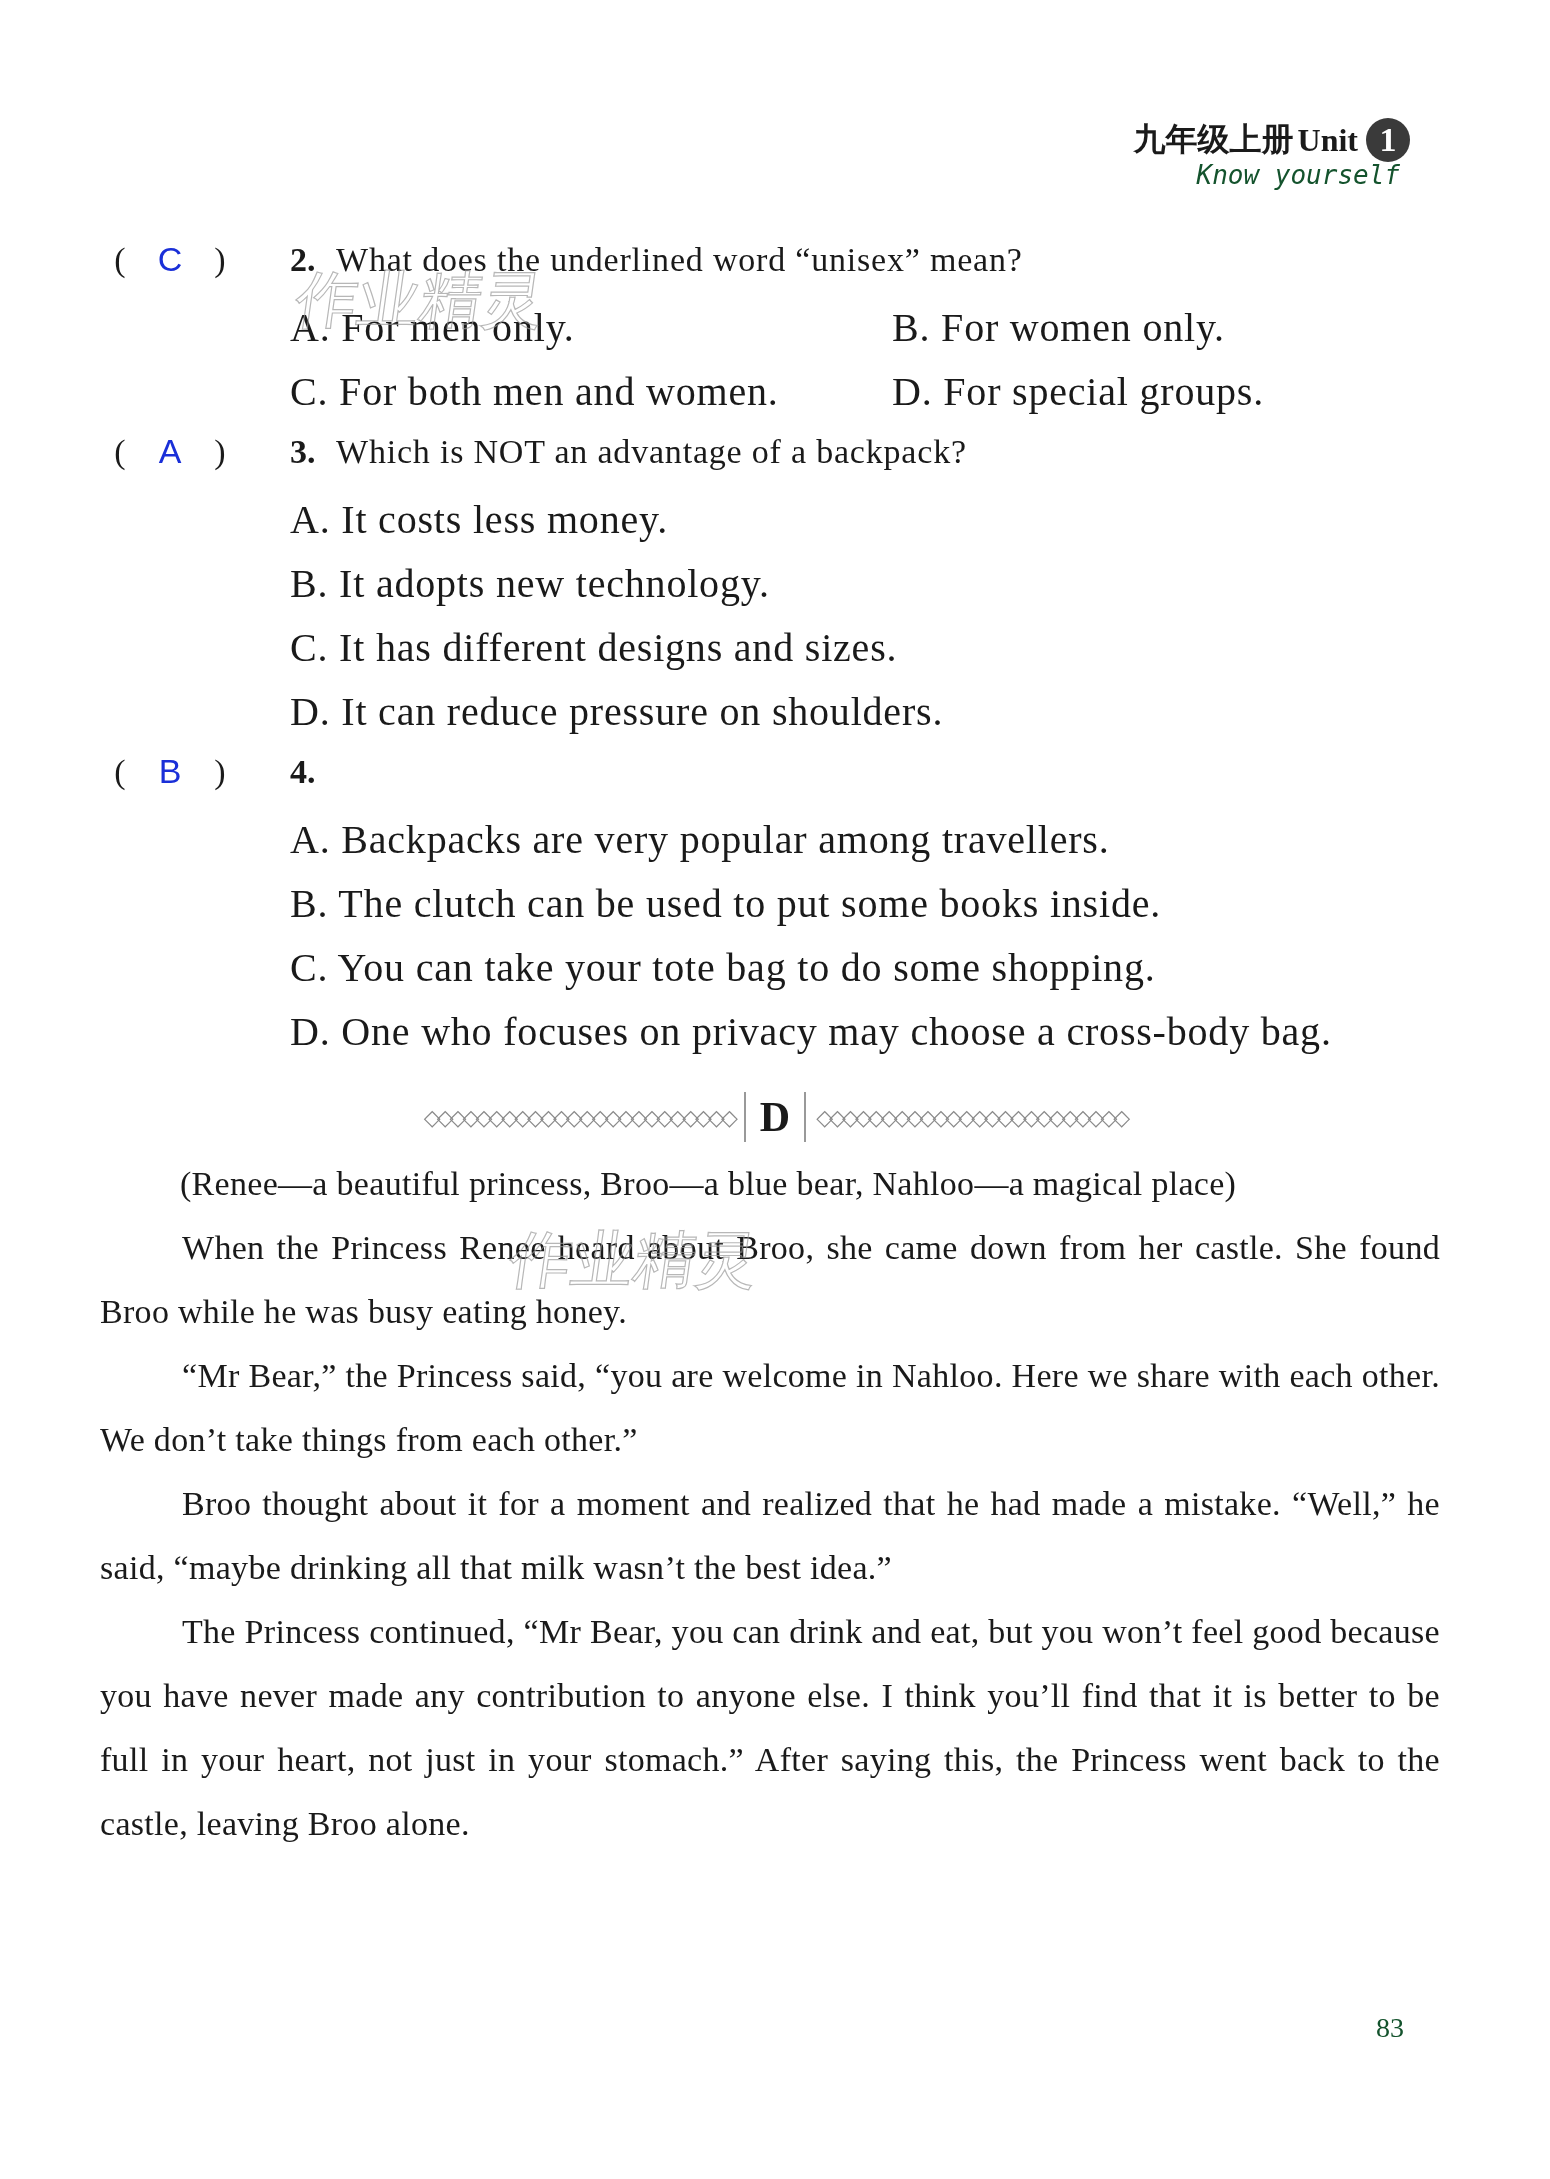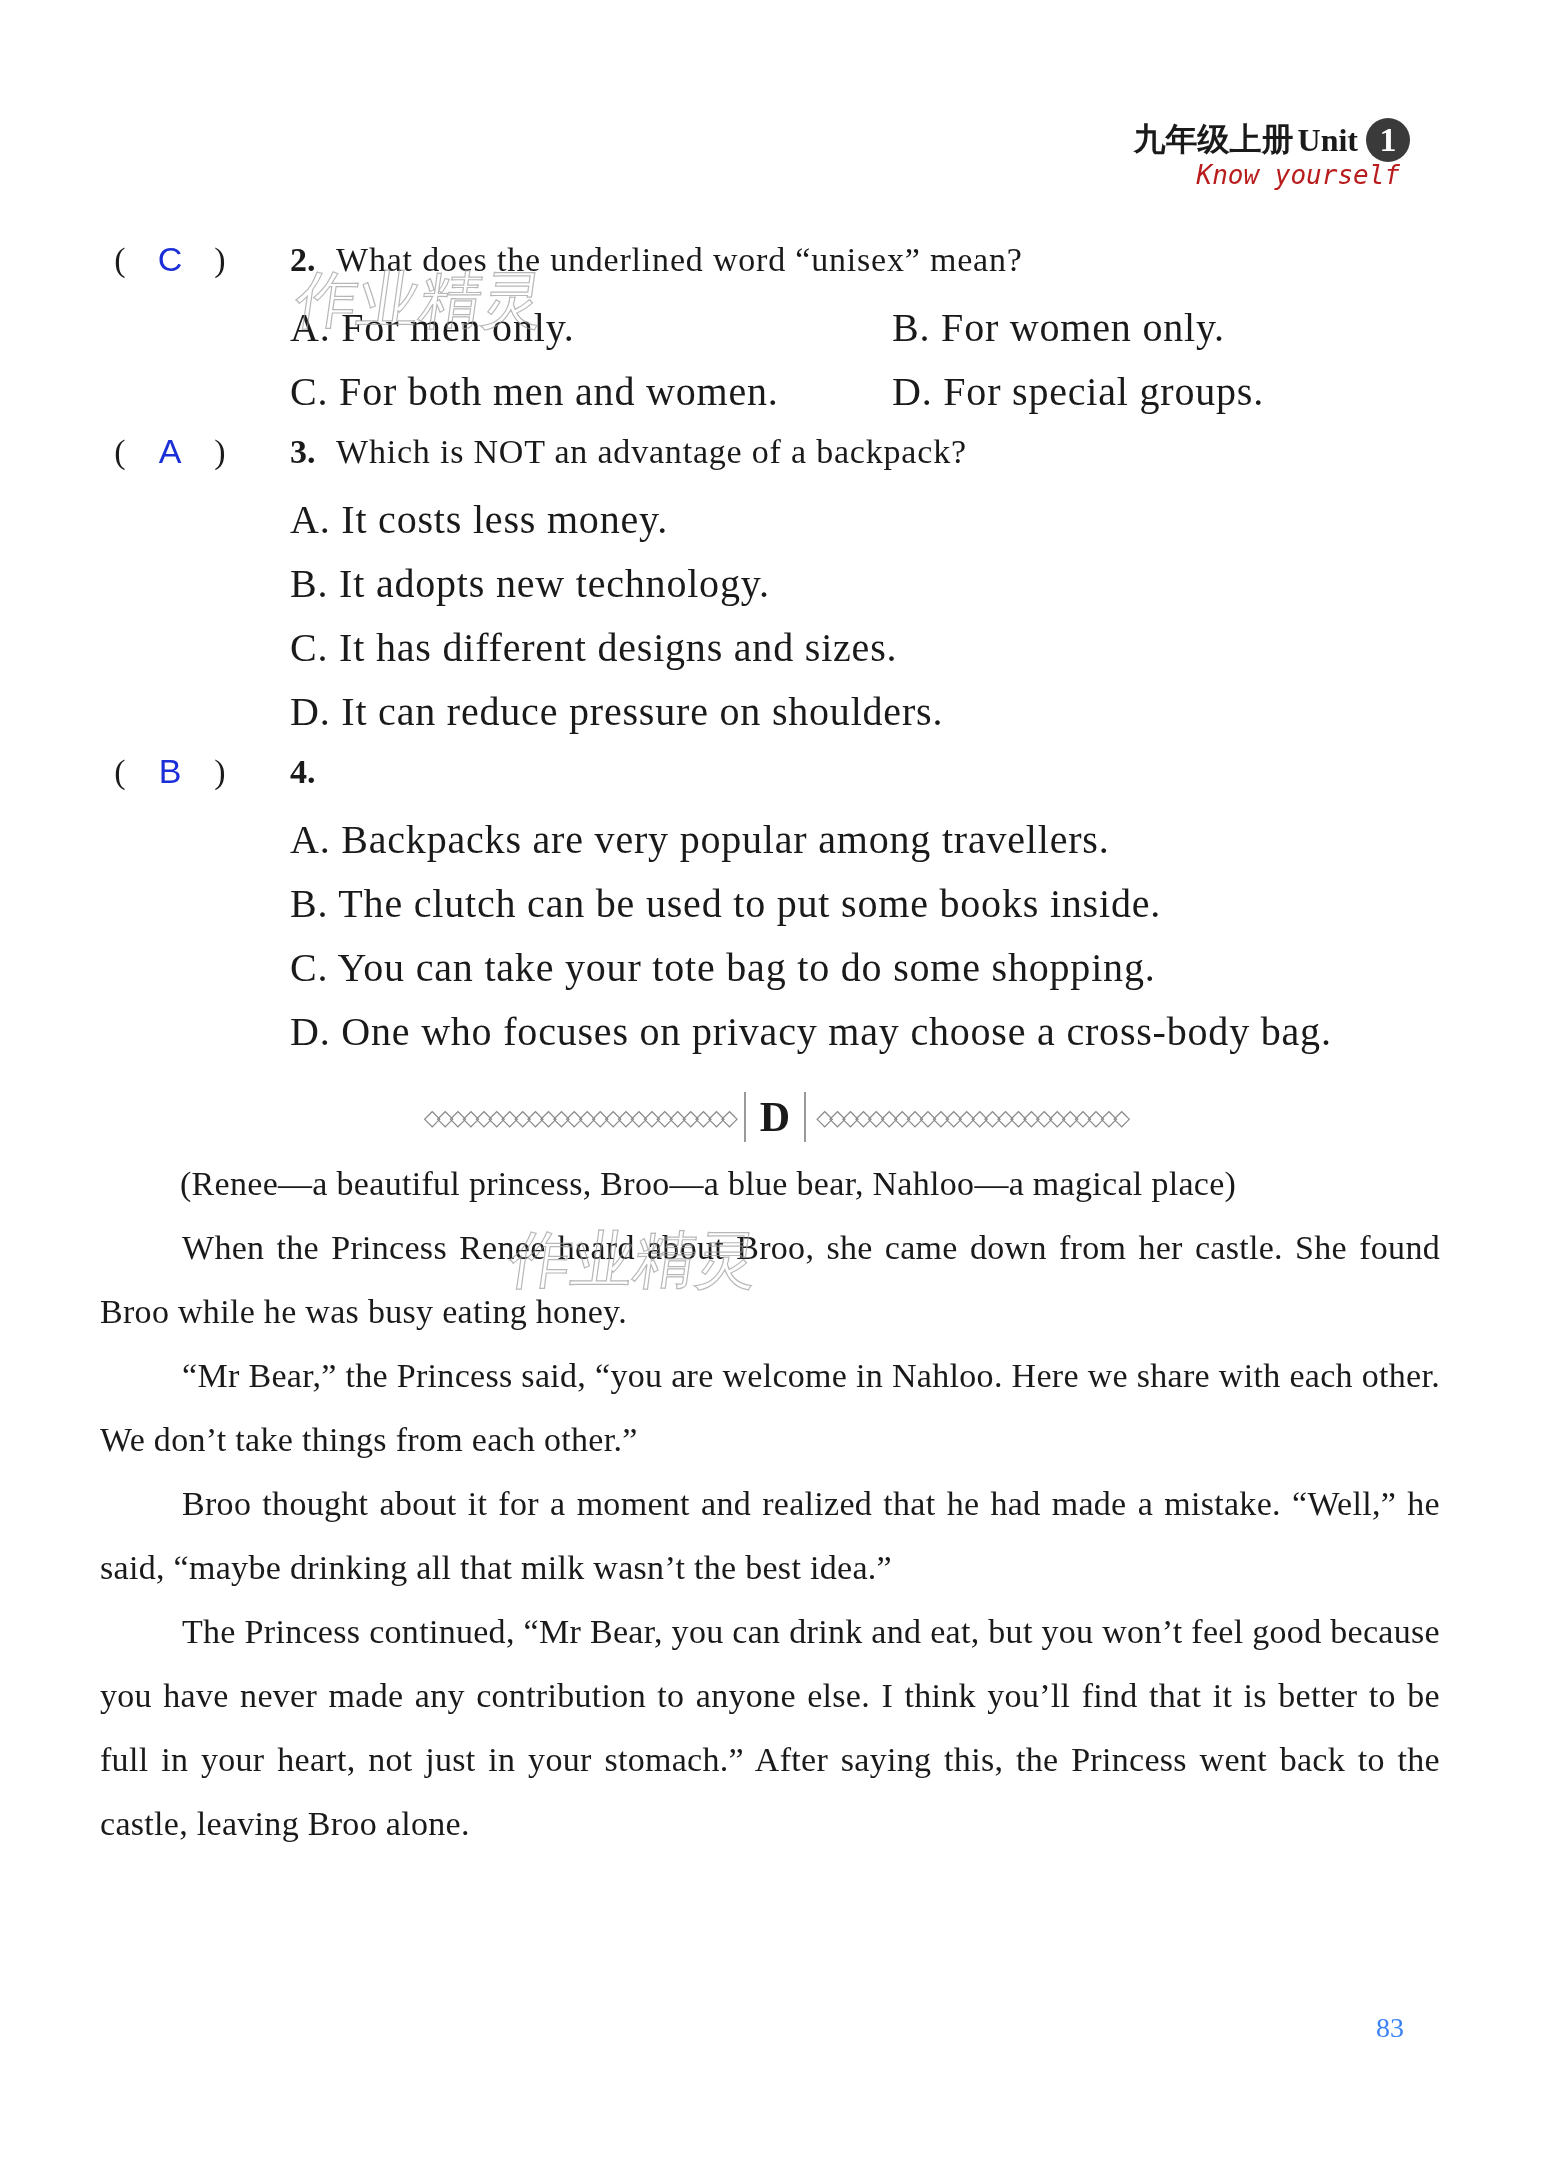--- a/index.html
+++ b/index.html
@@ -16,21 +16,21 @@
     display: flex; align-items: center; justify-content: flex-end; gap: 4px;
   }
   .unit-badge {
     display: inline-flex; align-items: center; justify-content: center;
     width: 44px; height: 44px; border-radius: 50%;
     background: #3a3a3a; color: #ffffff; font-size: 34px; font-weight: bold;
     margin-left: 4px;
   }
   .header-sub {
     font-family: "DejaVu Sans Mono", "Liberation Mono", monospace;
-    font-style: italic; font-size: 26px; color: #b91c1c; margin-top: -2px; margin-right: 10px;
+    font-style: italic; font-size: 26px; color: #14532d; margin-top: -2px; margin-right: 10px;
   }
   .questions { position: absolute; left: 100px; top: 240px; width: 1360px; }
   .q-row { display: flex; align-items: baseline; height: 64px; font-size: 34px; }
   .q-bracket { width: 190px; display: flex; align-items: baseline; }
   .paren { width: 40px; text-align: center; }
   .answer { color: #1a2fd8; width: 60px; text-align: center; font-family: "Liberation Sans", sans-serif; font-size: 34px; }
   .q-num { font-weight: bold; width: 46px; }
   .q-text { letter-spacing: 0.8px; }
   .opt-row { display: flex; height: 64px; font-size: 40px; padding-left: 190px; align-items: baseline; letter-spacing: 0.8px; }
   .opt-half { width: 602px; }
@@ -39,21 +39,21 @@
     display: flex; align-items: center; justify-content: center;
   }
   .diamonds { color: #8a8a8a; font-size: 22px; letter-spacing: -4px; font-family: "DejaVu Sans", sans-serif; }
   .section-box {
     margin: 0 10px; padding: 0 14px; font-size: 42px; font-weight: bold;
     border-left: 2px solid #999; border-right: 2px solid #999; height: 50px; line-height: 50px;
   }
   .passage { position: absolute; left: 100px; top: 1152px; width: 1340px; font-size: 34px; }
   .p { line-height: 64px; text-align: justify; text-align-last: left; margin: 0; letter-spacing: 0.3px; }
   .p.indent { text-indent: 82px; }
-  .page-num { position: absolute; left: 1376px; top: 2012px; font-size: 28px; color: #3b82f6; }
+  .page-num { position: absolute; left: 1376px; top: 2012px; font-size: 28px; color: #14532d; }
   .watermark {
     position: absolute; font-size: 62px; color: transparent;
     -webkit-text-stroke: 1.2px #9a9a9a; font-family: "DejaVu Sans", sans-serif; opacity: 0.7;
     transform: skewX(-8deg);
   }
 </style>
 </head>
 <body>
 
 <div class="header">

